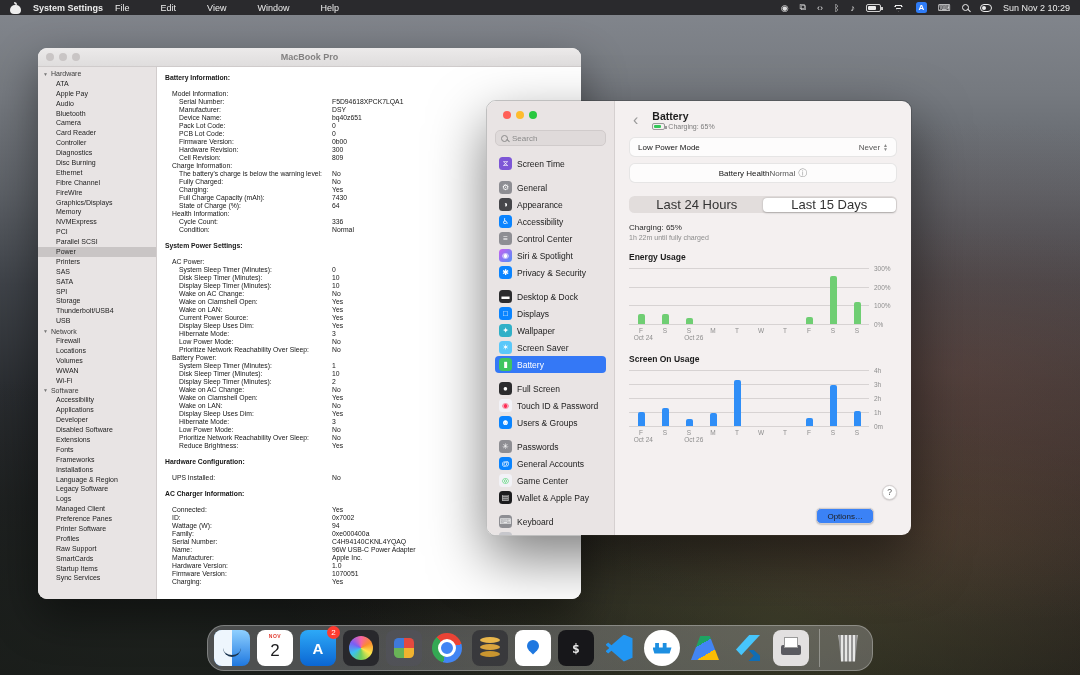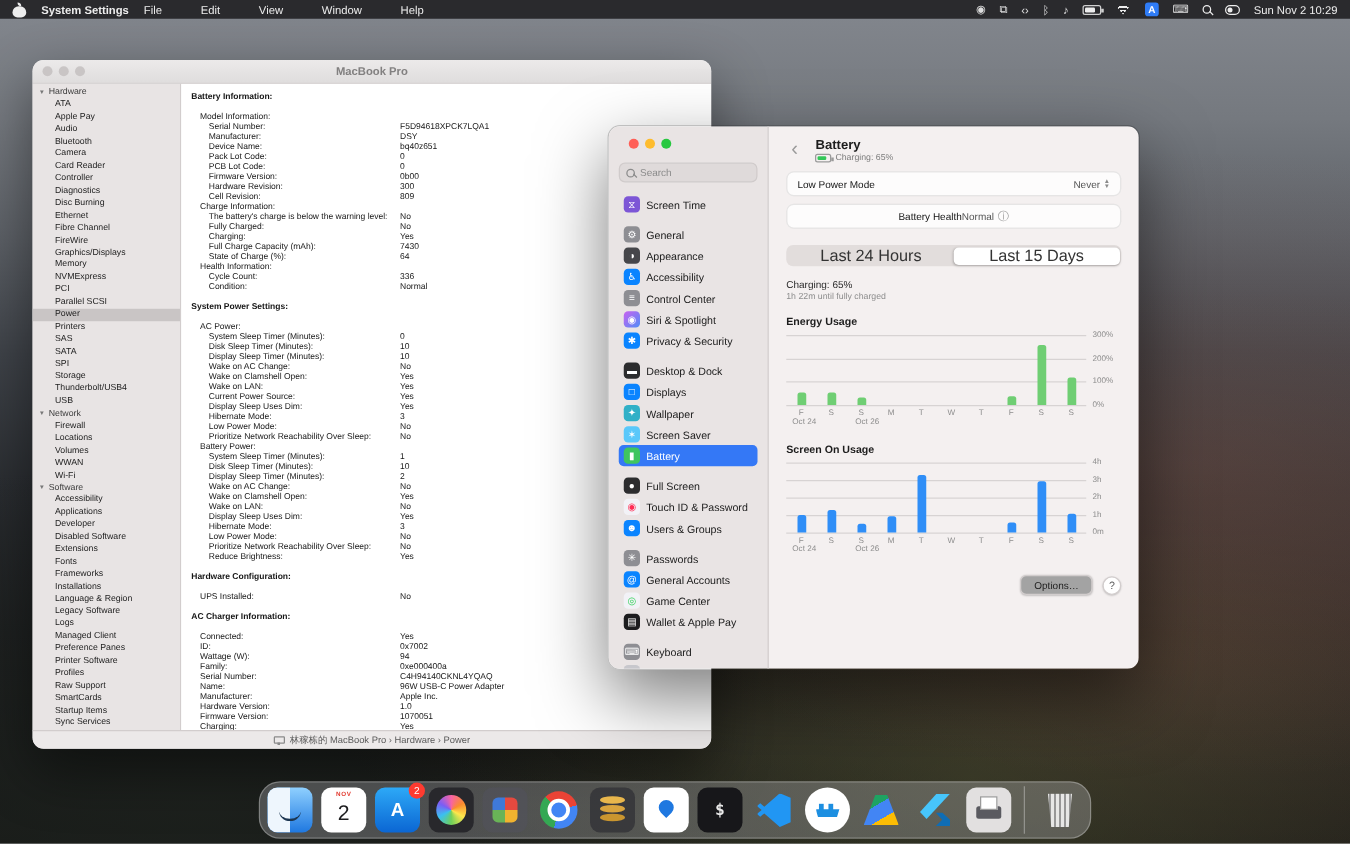--- a/index.html
+++ b/index.html
@@ -35,21 +35,21 @@
     clip-path:polygon(50% 100%,0 0,100% 0); }
   .minput { width:11px; height:11px; background:#2f7cf6; border-radius:2.5px; color:#fff; font-size:8px; font-weight:bold;
     display:flex; align-items:center; justify-content:center; }
   .msearch { width:7px; height:7px; border:1.3px solid #ededed; border-radius:50%; position:relative; }
   .msearch::after { content:""; position:absolute; width:4px; height:1.3px; background:#ededed; transform:rotate(45deg); right:-3px; bottom:-1px; }
   .mcc { width:12px; height:8px; border:1px solid #ededed; border-radius:4px; position:relative; }
   .mcc::before { content:""; position:absolute; left:1px; top:1px; width:4px; height:4px; border-radius:50%; background:#ededed; }
   .mb-clock { white-space:nowrap; }
 
   
-  .si-window { position:absolute; left:26px; top:48px; width:543px; height:551px; border-radius:9px;
+  .si-window { position:absolute; left:38px; top:48px; width:543px; height:551px; border-radius:9px;
     background:#f6f4f4; box-shadow:0 18px 45px rgba(0,0,0,.45); z-index:1; display:flex; flex-direction:column; overflow:hidden; }
   .si-titlebar { height:19px; background:linear-gradient(#eceaea,#dfdddd); border-bottom:1px solid #cfcbcb;
     display:flex; align-items:center; position:relative; flex:none; }
   .lights { display:flex; gap:5px; padding-left:8px; }
   .dot { width:8px; height:8px; border-radius:50%; }
   .dot.gray { background:#c9c5c5; }
   .dot.red { background:#ff5f57; } .dot.yel { background:#febc2e; } .dot.grn { background:#28c840; }
   .si-title { position:absolute; left:0; right:0; text-align:center; font-size:9px; font-weight:bold; color:#828080; pointer-events:none; }
   .si-body { flex:1; display:flex; min-height:0; }
   .si-sidebar { width:119px; flex:none; background:#e8e4e4; border-right:1px solid #d2cdcd; overflow:hidden; padding-top:2px; }
@@ -114,22 +114,22 @@
   .gridline { position:absolute; left:0; right:0; height:1px; background:#d7d3d3; }
   .ytick { position:absolute; left:calc(100% + 5px); transform:translateY(-50%); font-size:6.5px; color:#8d8d8d; white-space:nowrap; }
   .bars { position:absolute; inset:0; display:flex; align-items:flex-end; }
   .slot { flex:1; display:flex; justify-content:center; align-items:flex-end; height:100%; }
   .bar { width:7px; border-radius:2px 2px 0 0; }
   .xlabels { display:flex; margin-right:28px; margin-top:3px; }
   .xlabels span { flex:1; text-align:center; font-size:6.5px; color:#8d8d8d; }
   .dates { position:relative; height:9px; margin-right:28px; font-size:6.5px; color:#8d8d8d; }
   .dates .d1 { position:absolute; left:2%; } .dates .d2 { position:absolute; left:23%; }
   .opts-row { margin-top:15px; display:flex; justify-content:flex-end; align-items:center; gap:8px; }
-  .btn { background:#a3a3a3; border:0.5px solid #d2cdcd; border-radius:5px; padding:2.5px 10px; font-size:8px; color:#1d1d1d;
-    box-shadow:0 0.5px 1.5px rgba(0,0,0,.2); }
+  .btn { background:#3b82f6; border:0.5px solid #d2cdcd; border-radius:5px; padding:2.5px 10px; font-size:8px; color:#1d1d1d;
+    box-shadow:0 0.5px 1.5px rgba(0,0,0,.2);margin-top:48px; }
   .help { width:15px; height:15px; border-radius:50%; background:#fff; border:0.5px solid #d2cdcd;
     display:flex; align-items:center; justify-content:center; font-size:8.5px; color:#555; box-shadow:0 0.5px 1.5px rgba(0,0,0,.2); }
 
   
   .dock { position:absolute; bottom:4px; left:50%; transform:translateX(-50%); height:46px; z-index:5;
     background:rgba(200,200,205,.30); border:0.5px solid rgba(255,255,255,.28); border-radius:17px;
     display:flex; align-items:center; padding:0 6px; gap:7px; }
   .dk { width:36px; height:36px; border-radius:8px; position:relative; display:flex; align-items:center; justify-content:center; flex:none; }
   .di-top { position:absolute; top:3px; font-size:5px; font-weight:bold; color:#e23b30; letter-spacing:.5px; }
   .di-main { font-size:15px; color:#fff; font-weight:bold; line-height:1; z-index:1; }
@@ -543,24 +543,20 @@
           <div class="si-row row ind1">
             <span class="si-lbl">Firmware Version:</span>
             <span class="si-val">1070051</span>
           </div>
           <div class="si-row row ind1">
             <span class="si-lbl">Charging:</span>
             <span class="si-val">Yes</span>
           </div>
         </div>
     </div>
-    <div class="si-statusbar">
-      <span class="mac-ic"></span>
-      <span>林稼栋的 MacBook Pro  ›  Hardware  ›  Power</span>
-    </div>
   </div>
 
   <div class="st-window">
     <div class="st-sidebar">
       <div class="lights">
         <span class="dot red"></span>
         <span class="dot yel"></span>
         <span class="dot grn"></span>
       </div>
       <div class="sfield">

